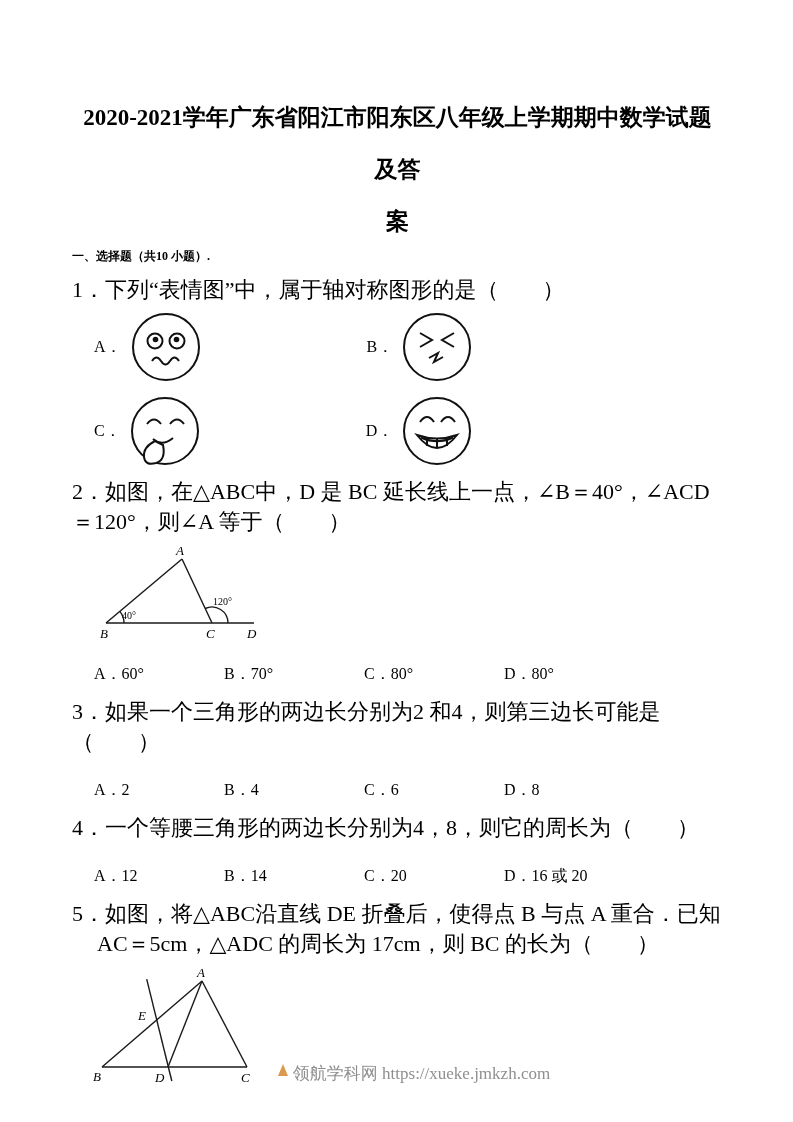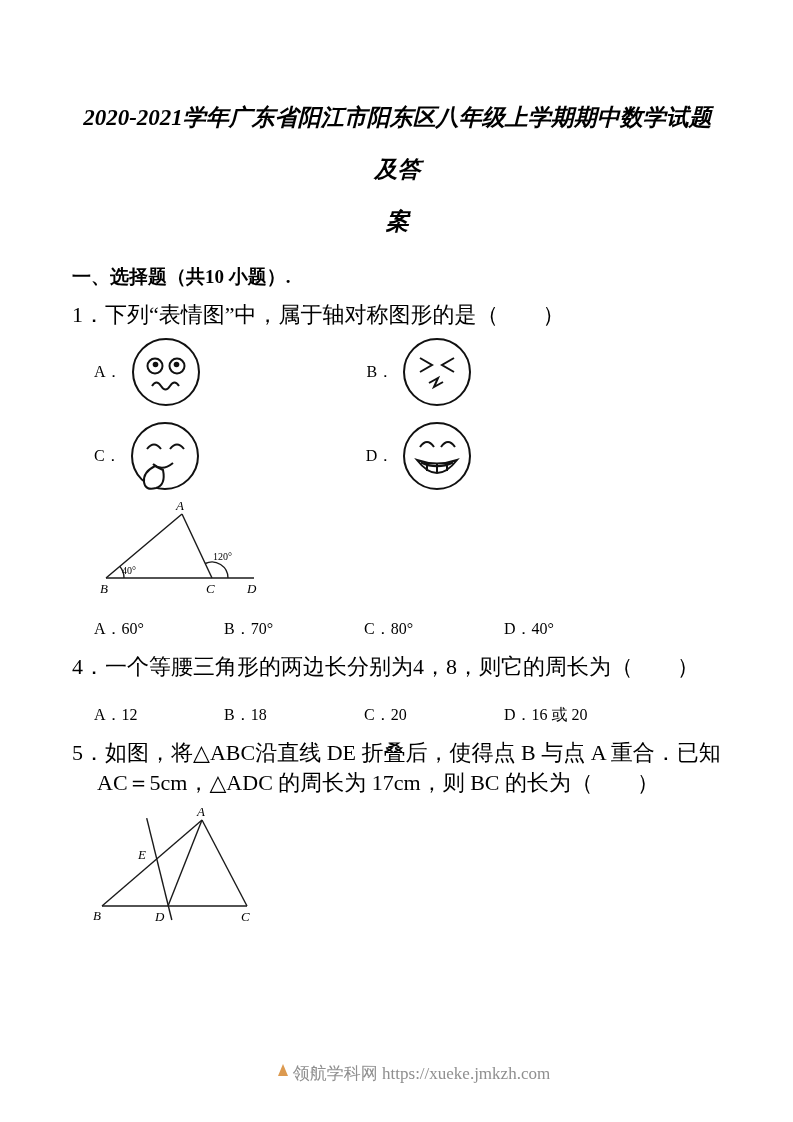--- a/index.html
+++ b/index.html
@@ -2,23 +2,23 @@
 <html><head>
 <meta charset="utf-8">
 <style>
   html,body{margin:0;padding:0;}
   body{
     width:793px;height:1122px;background:#ffffff;color:#000;
     font-family:"Liberation Serif","DejaVu Serif",serif;
   }
   .page{position:relative;width:793px;height:1122px;padding:92px 70px 0 72px;
         box-sizing:border-box;overflow:hidden;background:#fff;}
-  .title{font-size:23px;font-weight:bold;text-align:center;line-height:52px;margin:0;font-style:italic;}
+  .title{font-size:23px;font-weight:bold;text-align:center;line-height:52px;margin:0;}
   .title .tline{display:block;}
-  .section{font-size:19px;font-weight:bold;margin-top:16px;}
+  .section{font-size:12px;font-weight:bold;}
   .qtext{font-size:22px;line-height:30px;margin:10px 0 0 0;}
   .hang{padding-left:25px;text-indent:-25px;}
   .face-row{display:flex;align-items:center;margin-top:6px;}
   .face-row.r2{margin-top:12px;}
   .face-pair{display:flex;align-items:center;gap:8px;margin-left:22px;}
   .face-pair.second{margin-left:165px;}
   .opt-label{font-size:16px;}
   .face{width:72px;height:72px;display:block;}
   .fig{display:block;margin:6px 0 0 20px;}
   .fig text{font-family:"Liberation Serif",serif;}
@@ -93,49 +93,59 @@
           <path class="fstroke" d="M20 42.5 Q36 50 52 42.5" stroke-width="1.5"></path>
           <path class="fstroke" d="M26 43 L26 51" stroke-width="1.5"></path>
           <path class="fstroke" d="M36 44 L36 53" stroke-width="1.5"></path>
           <path class="fstroke" d="M46 43 L46 51" stroke-width="1.5"></path>
         </svg>
       </div>
     </div>
   </div>
 
   <div>
+    <p class="qtext">2．如图，在△ABC中，D 是 BC 延长线上一点，∠B＝40°，∠ACD＝120°，则∠A 等于（　　）</p>
 
     <svg class="fig" width="235" height="98" viewBox="0 0 235 98">
       <line class="stroke" x1="14" y1="80" x2="162" y2="80"></line>
       <line class="stroke" x1="14" y1="80" x2="90" y2="16"></line>
       <line class="stroke" x1="90" y1="16" x2="120" y2="80"></line>
       <path class="stroke" d="M32 80 A18 18 0 0 0 27.8 68.4" stroke-width="1"></path>
       <path class="stroke" d="M136 80 A16 16 0 0 0 113.2 65.5" stroke-width="1"></path>
       <text class="anglabel" x="30" y="76">40°</text>
       <text class="anglabel" x="121" y="62">120°</text>
       <text class="ptlabel" x="84" y="12">A</text>
       <text class="ptlabel" x="8" y="95">B</text>
       <text class="ptlabel" x="114" y="95">C</text>
       <text class="ptlabel" x="155" y="95">D</text>
     </svg>
 
     <div class="options">
       <span class="c1">A．60°</span>
       <span class="c2">B．70°</span>
       <span class="c3">C．80°</span>
-      <span class="c4">D．40°</span>
+      <span class="c4">D．80°</span>
     </div>
   </div>
 
+  <div>
+    <p class="qtext">3．如果一个三角形的两边长分别为2 和4，则第三边长可能是（　　）</p>
+    <div class="options">
+      <span class="c1">A．2</span>
+      <span class="c2">B．4</span>
+      <span class="c3">C．6</span>
+      <span class="c4">D．8</span>
+    </div>
+  </div>
 
   <div>
     <p class="qtext">4．一个等腰三角形的两边长分别为4，8，则它的周长为（　　）</p>
     <div class="options">
       <span class="c1">A．12</span>
-      <span class="c2">B．18</span>
+      <span class="c2">B．14</span>
       <span class="c3">C．20</span>
       <span class="c4">D．16 或 20</span>
     </div>
   </div>
 
   <div>
     <p class="qtext hang">5．如图，将△ABC沿直线 DE 折叠后，使得点 B 与点 A 重合．已知 AC＝5cm，△ADC 的周长为 17cm，则 BC 的长为（　　）</p>
 
     <svg class="fig" width="200" height="122" viewBox="0 0 200 122">
       <line class="stroke" x1="10" y1="102" x2="155" y2="102"></line>

